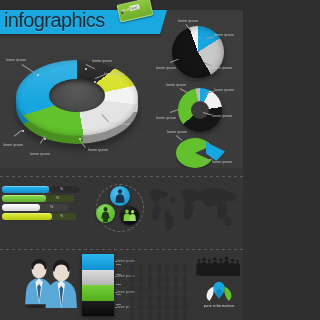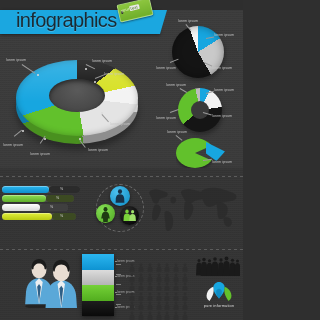--- a/index.html
+++ b/index.html
@@ -20,21 +20,21 @@
     opacity:.9;
   }
 
   
   .header{position:absolute;left:0;top:0;width:243px;height:34px;}
   .hdr-dark{position:absolute;left:0;top:0;width:243px;height:10px;background:#2e2e2e;}
   .hdr-band{position:absolute;left:0;top:10px;width:160px;height:24px;
     background:#1ba7e0;box-shadow:0 1px 3px rgba(0,0,0,.45);}
   .hdr-band:after{content:"";position:absolute;right:-7px;top:0;width:0;height:0;
     border-top:24px solid #1ba7e0;border-right:7px solid transparent;}
-  .hdr-title{position:absolute;left:16px;top:9px;font-size:20px;line-height:22px;
+  .hdr-title{position:absolute;left:4px;top:9px;font-size:20px;line-height:22px;
     letter-spacing:-.6px;color:#1b2a33;font-weight:400;
     text-shadow:0 1px 0 rgba(255,255,255,.18);white-space:nowrap;}
   .tag{position:absolute;left:118px;top:1px;width:32px;height:16px;
     background:linear-gradient(180deg,#8dc63f,#6fae2a);border-radius:2px;
     transform:rotate(-13deg);box-shadow:0 1px 2px rgba(0,0,0,.5);
     border:1px solid rgba(255,255,255,.35);}
   .tag-txt{position:absolute;left:2px;top:3px;font-size:4.2px;color:#eaf6d8;
     letter-spacing:.2px;white-space:nowrap;}
   .tag-hl{background:#e9e9e9;color:#3b6b12;padding:0 1px;border-radius:1px;}
   .tag-hole{position:absolute;left:1.5px;top:6px;width:2.5px;height:2.5px;

